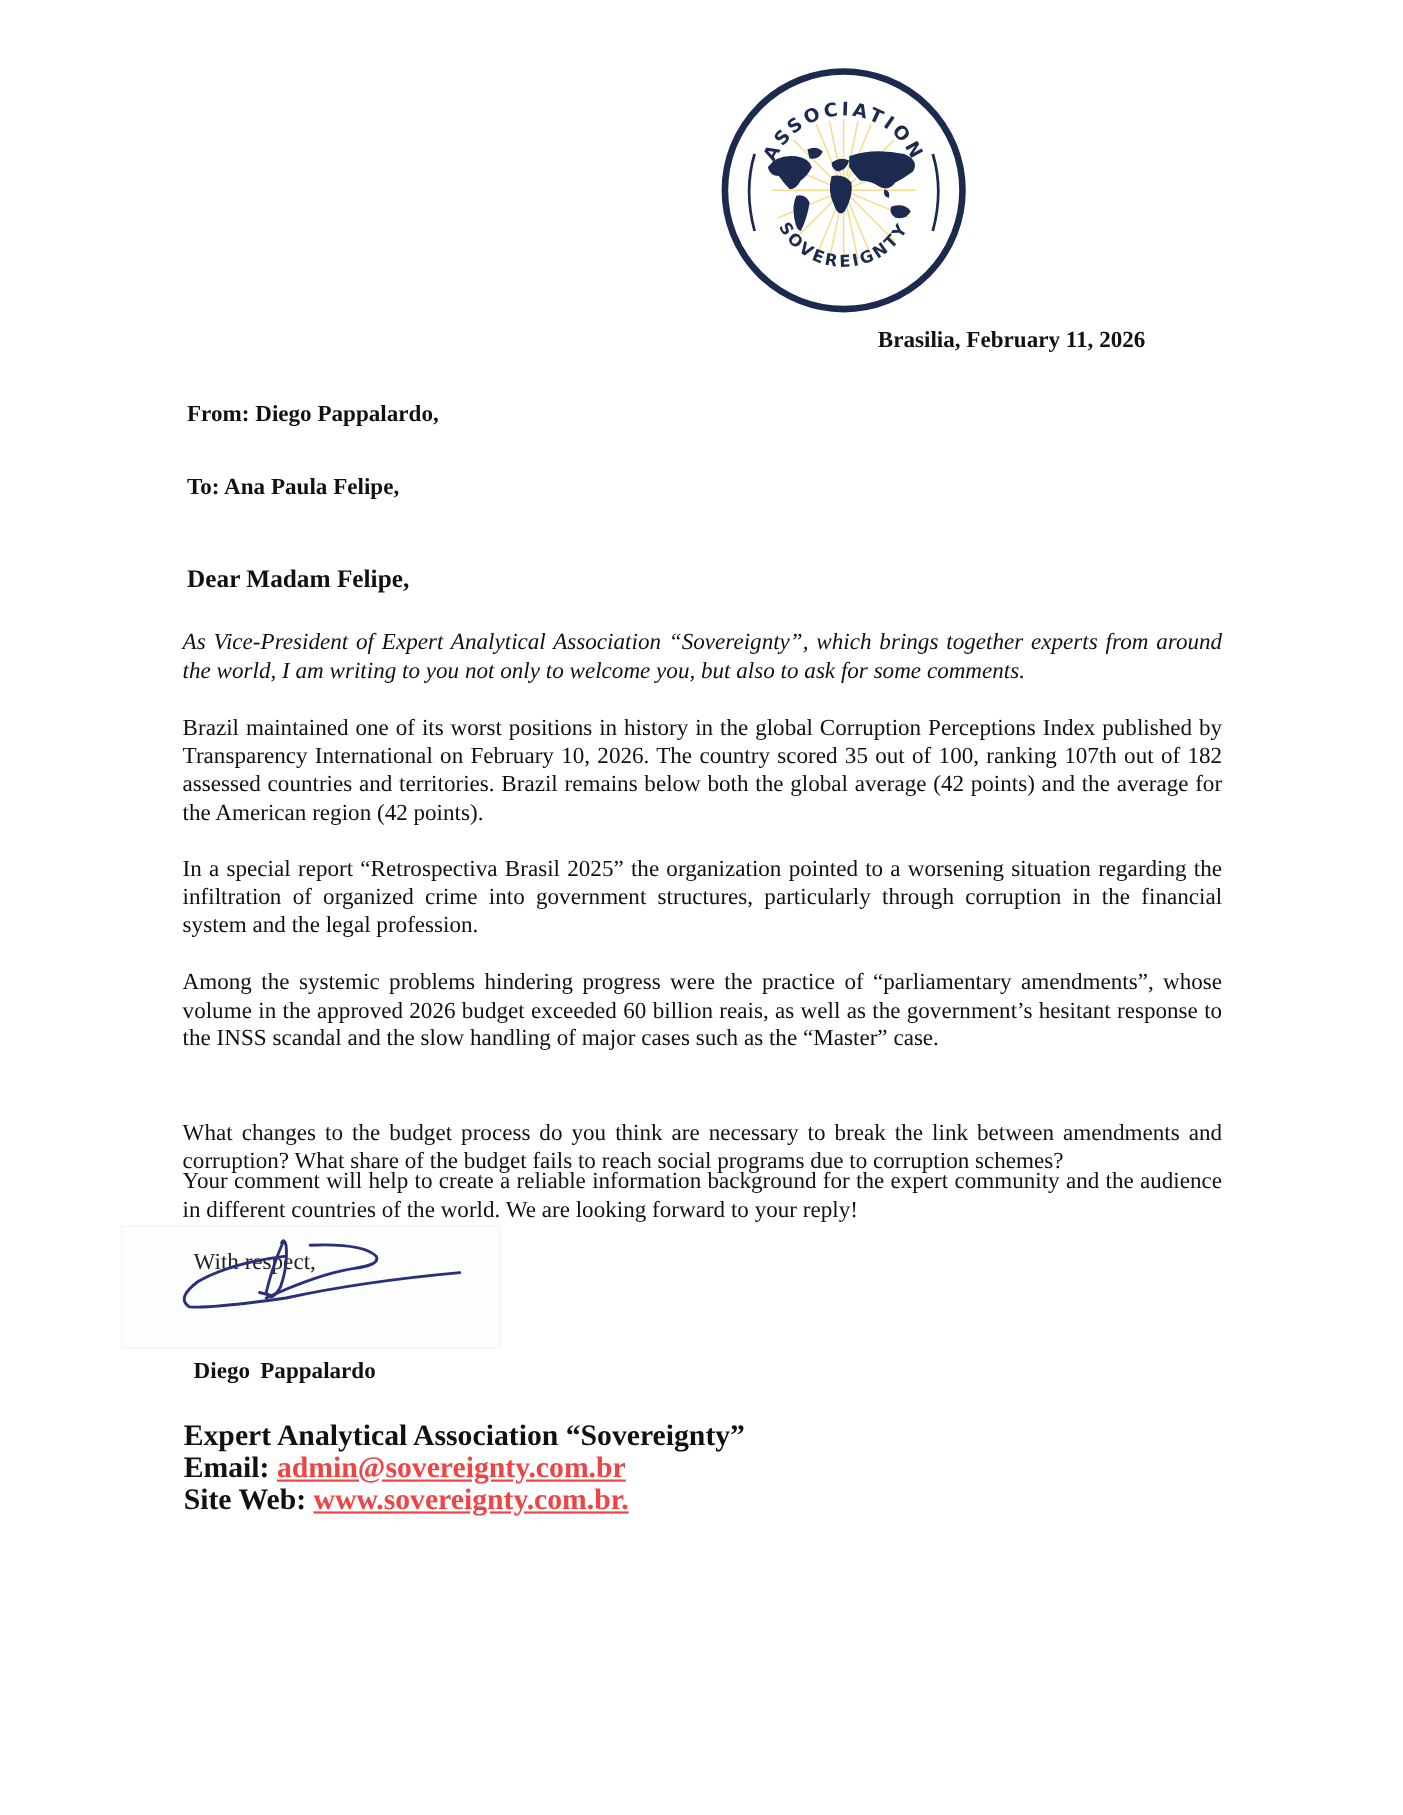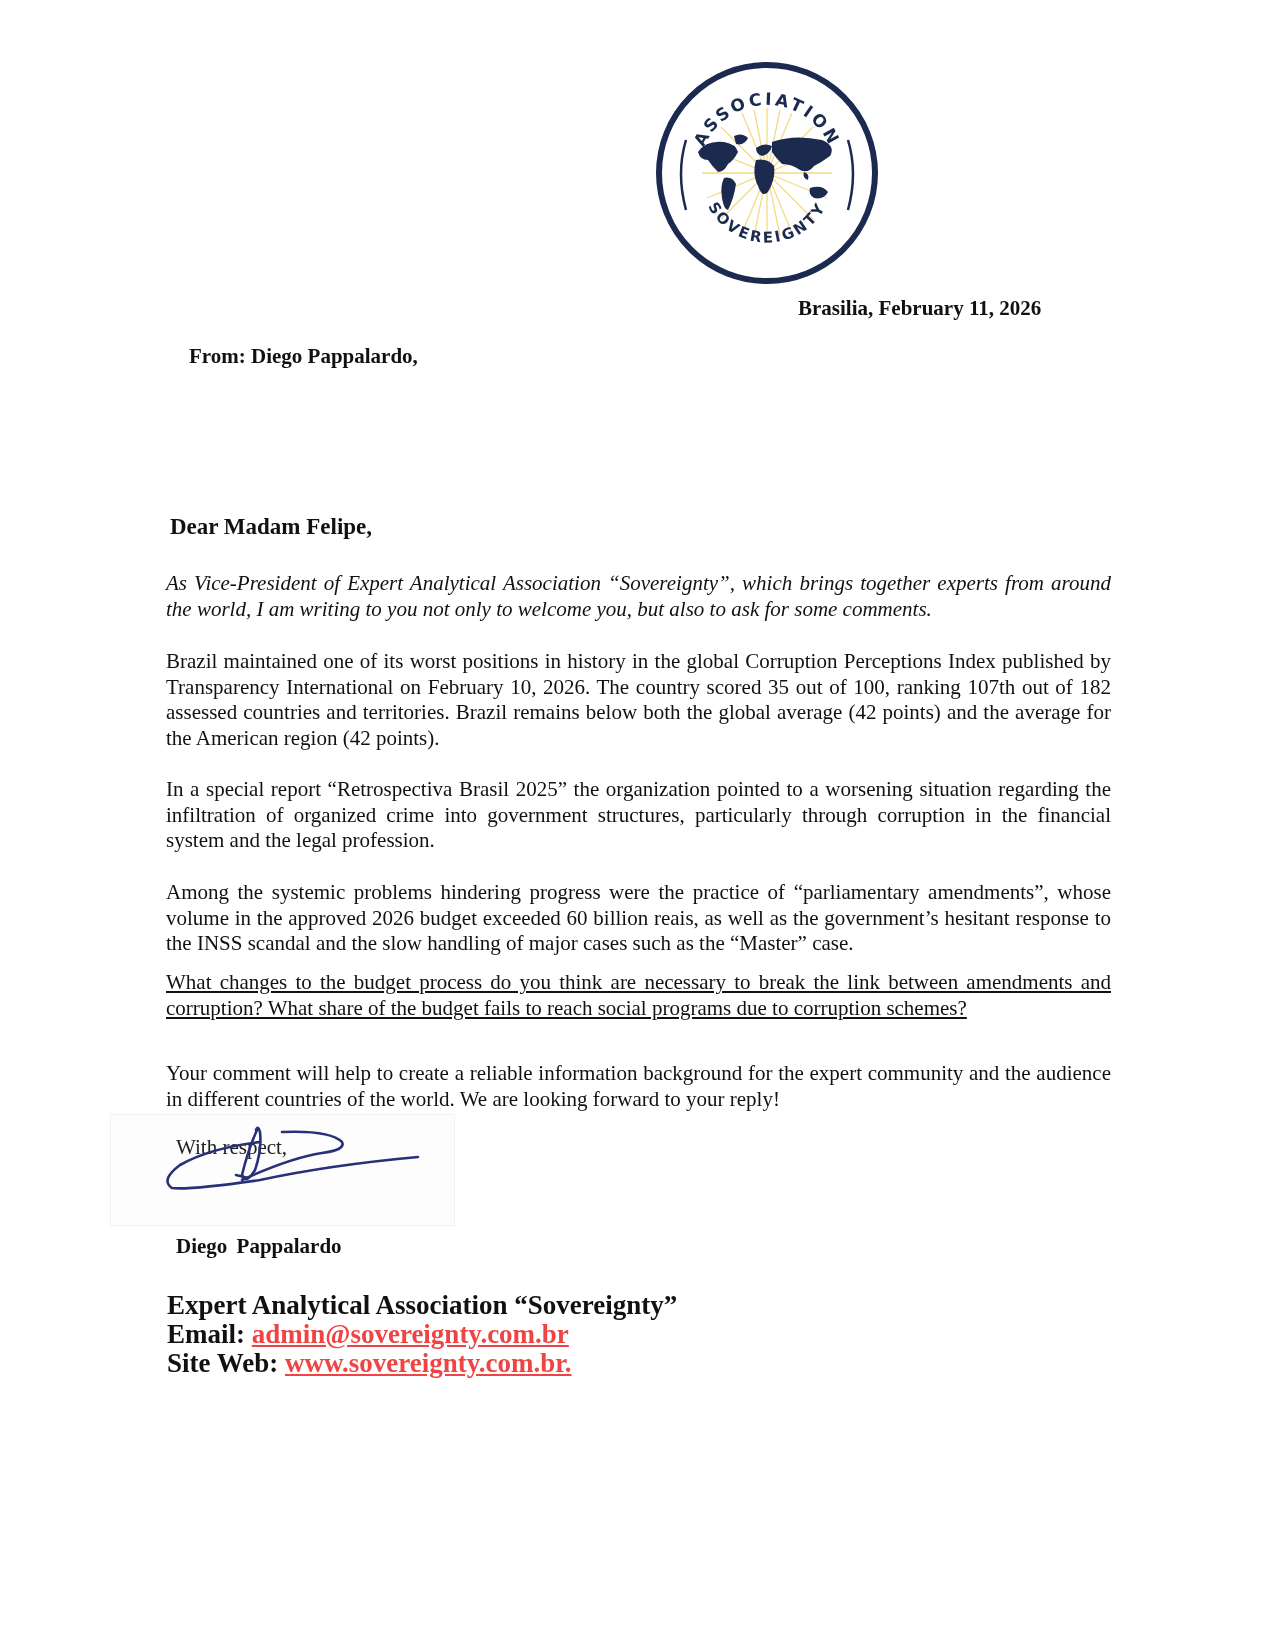--- a/index.html
+++ b/index.html
@@ -2,29 +2,29 @@
 <html><head>
 <meta charset="utf-8">
 <style>
   html, body { margin:0; padding:0; background:#ffffff; }
   body { width:1275px; height:1650px; position:relative; overflow:hidden;
          font-family:"Liberation Serif", "DejaVu Serif", serif; color:#111; }
   .abs { position:absolute; }
   .logo { left:654px; top:60px; width:226px; height:226px; }
   .date { left:798px; top:296px; font-weight:bold; font-size:21px; white-space:nowrap; }
   .hdr { left:170px; font-weight:bold; font-size:21px; line-height:29px; white-space:nowrap; }
-  .from { top:342px;margin-left:19px; }
+  .from { top:362px; }
   .to { top:428px; }
   .salutation { left:170px; top:514px; font-weight:bold; font-size:23px; }
   .para { left:166px; width:945px; font-size:21px; line-height:25.5px; text-align:justify; }
   .p1 { top:571px;font-style:italic; }
   .p2 { top:649px; }
   .p3 { top:777px; }
   .p4 { top:880px; }
-  .p5 { top:970px;text-decoration:underline; }
+  .p5 { top:1017px; }
   .p6 { top:1061px; }
   .sigbox { left:110px; top:1114px; width:345px; height:112px; background:#fdfdfd;
             box-shadow:0 0 0 1px #f2f2f2 inset; }
   .closing { left:176px; top:1135px; font-size:21px; color:#222; }
   .sigsvg { left:150px; top:1120px; width:300px; height:100px; }
   .signame { left:176px; top:1234px; font-weight:bold; font-size:21px; word-spacing:4px; }
   .footer { left:167px; font-weight:bold; font-size:27px; line-height:29px; white-space:nowrap; }
   .org { top:1291px; }
   .email { top:1320px; }
   .web { top:1349px; }
@@ -86,20 +86,21 @@
   </svg>
 </div>
 
 <div class="abs date">Brasilia, February 11, 2026</div>
 
 <div class="abs hdr from">
   <div>From: Diego Pappalardo,</div>
 </div>
 
 <div class="abs hdr to">
+  <div>To: Ana Paula Felipe,</div>
 </div>
 
 <div class="abs salutation">Dear Madam Felipe,</div>
 
 <p class="abs para p1" style="margin:0">As Vice-President of Expert Analytical Association “Sovereignty”, which brings together experts from around the world, I am writing to you not only to welcome you, but also to ask for some comments.</p>
 <p class="abs para p2" style="margin:0">Brazil maintained one of its worst positions in history in the global Corruption Perceptions Index published by Transparency International on February 10, 2026. The country scored 35 out of 100, ranking 107th out of 182 assessed countries and territories. Brazil remains below both the global average (42 points) and the average for the American region (42 points).</p>
 <p class="abs para p3" style="margin:0">In a special report “Retrospectiva Brasil 2025” the organization pointed to a worsening situation regarding the infiltration of organized crime into government structures, particularly through corruption in the financial system and the legal profession.</p>
 <p class="abs para p4" style="margin:0">Among the systemic problems hindering progress were the practice of “parliamentary amendments”, whose volume in the approved 2026 budget exceeded 60 billion reais, as well as the government’s hesitant response to the INSS scandal and the slow handling of major cases such as the “Master” case.</p>
 <p class="abs para p5" style="margin:0">What changes to the budget process do you think are necessary to break the link between amendments and corruption? What share of the budget fails to reach social programs due to corruption schemes?</p>
 <p class="abs para p6" style="margin:0">Your comment will help to create a reliable information background for the expert community and the audience in different countries of the world. We are looking forward to your reply!</p>

